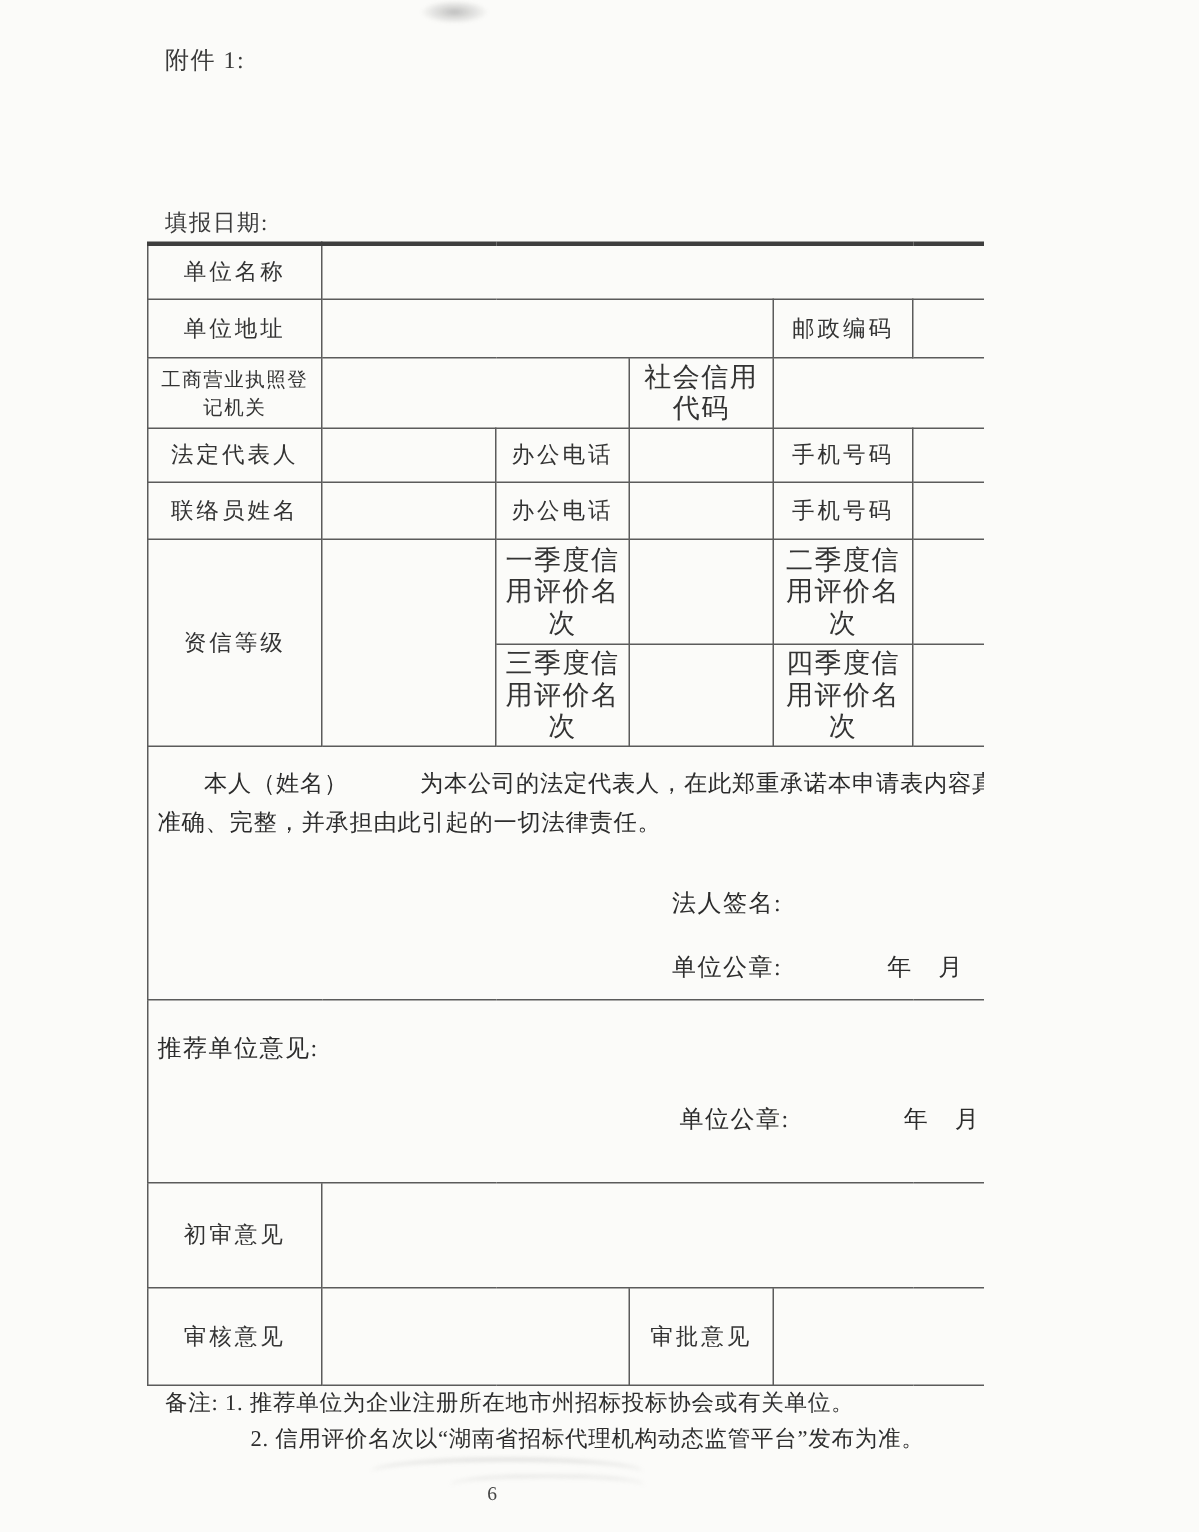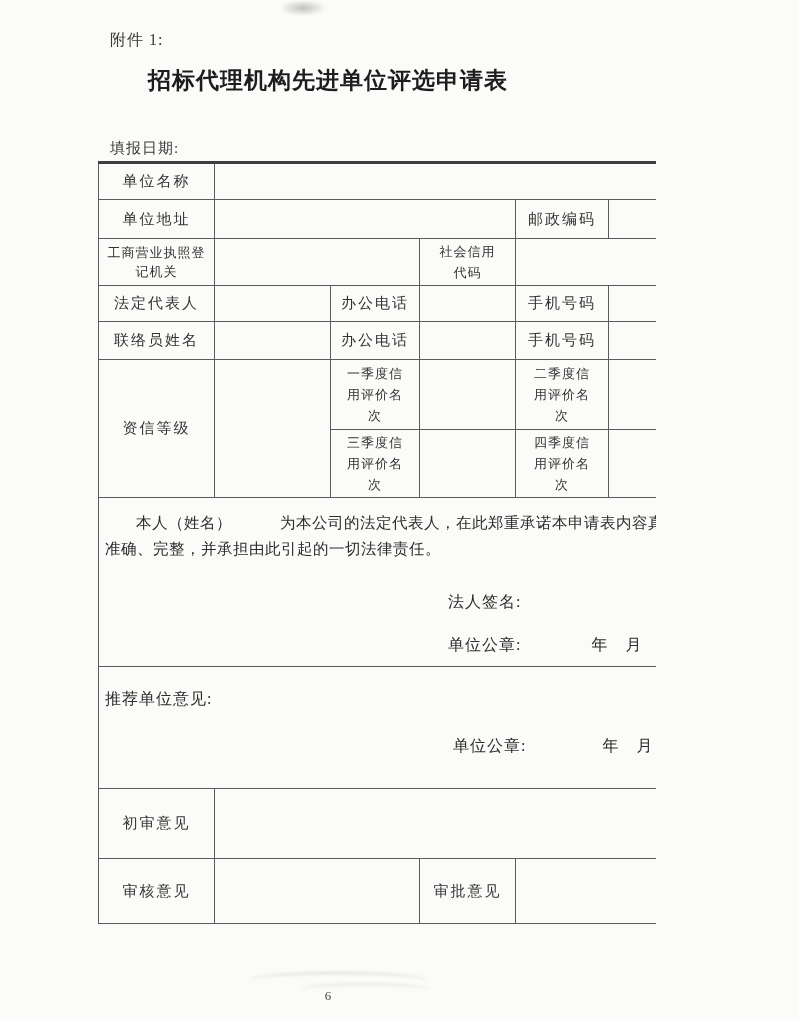--- a/index.html
+++ b/index.html
@@ -21,21 +21,21 @@
   
   table.form {
     position:absolute; top:161px; left:98px; width:614px;
     border-collapse:collapse; table-layout:fixed;
     border:1px solid #4c4c4c; border-top:3px solid #3e3e3e;
   }
   td { border:1px solid #5b5b5b; padding:2px 0; font-size:15px; color:#333;
        vertical-align:middle; box-sizing:border-box; overflow:hidden; }
   .lbl { text-align:center; letter-spacing:2px; }
   .lbl-sm { text-align:center; font-size:13px; letter-spacing:1px; white-space:pre-line; line-height:19px; }
-  .lbl-wrap { text-align:center; font-size:13px; letter-spacing:1px; white-space:pre-line; line-height:21px; }
+  .lbl-wrap { text-align:center; font-size:18px; letter-spacing:1px; white-space:pre-line; line-height:21px; }
   tr.r1  td { height:37px; }
   tr.r2  td { height:39px; }
   tr.r3  td { height:46px; }
   tr.r4  td { height:36px; }
   tr.r5  td { height:38px; }
   tr.r6a td { height:70px; }
   tr.r6b td { height:65px; }
   tr.r7  td { height:169px; }
   tr.r8  td { height:122px; }
   tr.r9  td { height:70px; }
@@ -73,21 +73,20 @@
 </head>
 <body>
 
 <div class="page">
 
   <div class="smudge-top"></div>
 
   <div class="attachment">附件 1:</div>
 
   <h1 class="title">
-    <span>招标代理机构先进单位评选申请表</span>
   </h1>
 
   <div class="fill-date">填报日期:</div>
 
   <table class="form">
     <colgroup>
       <col style="width:116px">
         <col style="width:116px">
         <col style="width:89px">
       <col style="width:96px">
@@ -177,19 +176,23 @@
       </tr>
       <tr class="r10">
         <td class="lbl">审核意见</td>
         <td colspan="2"></td>
         <td class="lbl">审批意见</td>
         <td colspan="2"></td>
       </tr>
     </tbody>
   </table>
 
+  <div class="notes">
+    <div>备注: 1. 推荐单位为企业注册所在地市州招标投标协会或有关单位。</div>
+    <div class="note2">2. 信用评价名次以“湖南省招标代理机构动态监管平台”发布为准。</div>
+  </div>
 
   <div class="smudge-b1"></div>
   <div class="smudge-b2"></div>
 
   <div class="pageno">6</div>
 
 </div>
 
 </body></html>

